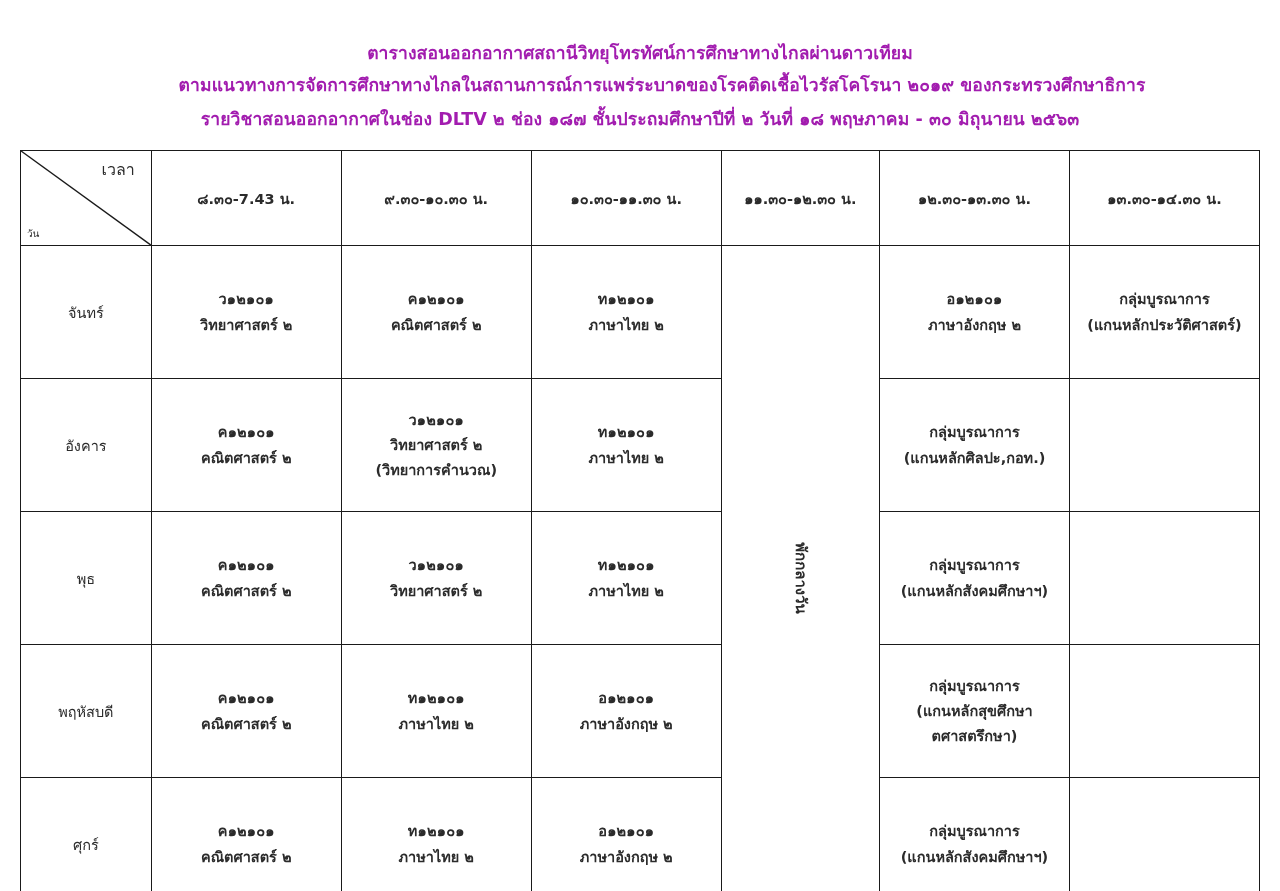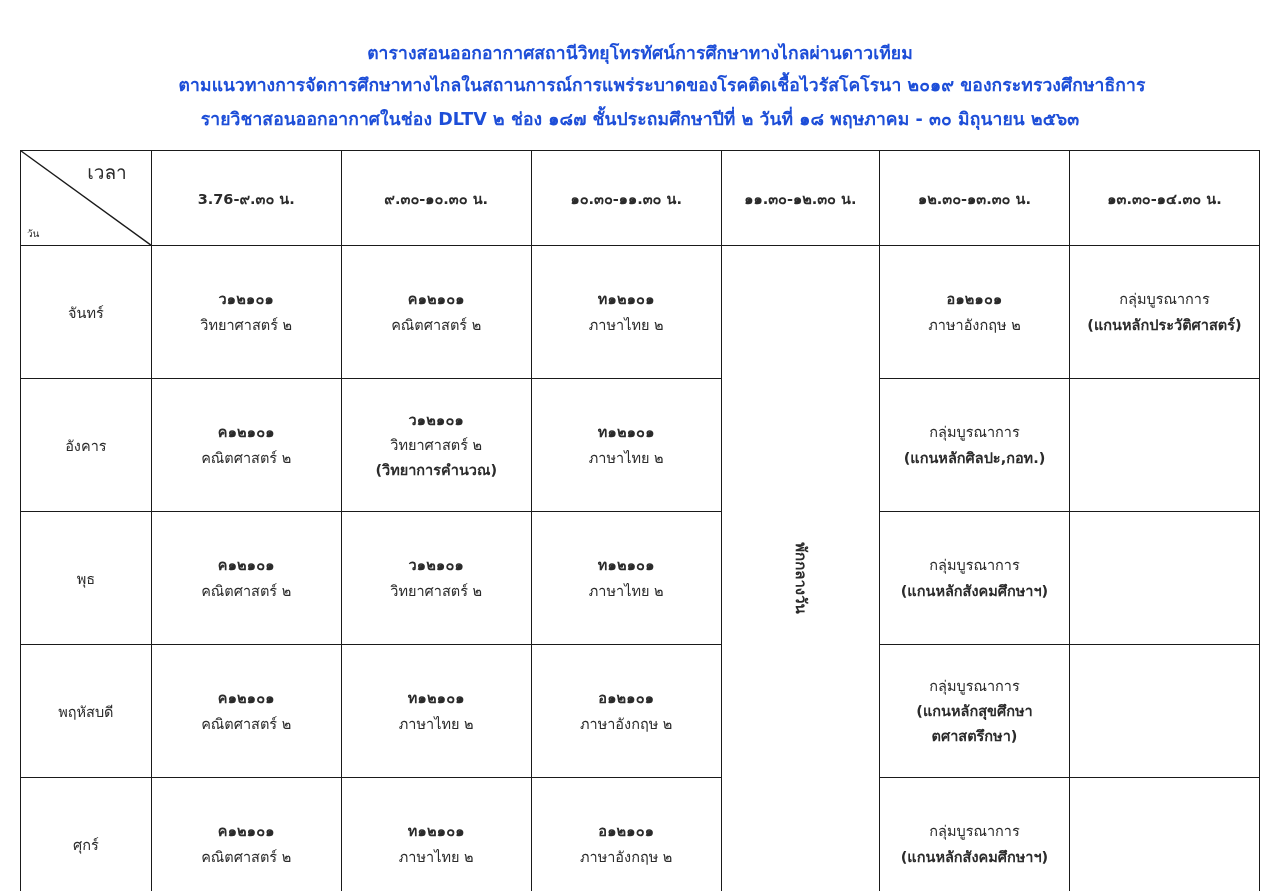--- a/index.html
+++ b/index.html
@@ -15,21 +15,21 @@
     overflow: hidden;
   }
 
   
   .title-block {
     padding-top: 38px;
     text-align: center;
   }
   .title-line {
     font-weight: bold;
-    color: #1d4ed8;
+    color: #a21caf;
     letter-spacing: 0.1px;
   }
   .title-line-1 { font-size: 17.5px; line-height: 30px; }
   .title-line-2 { font-size: 17.5px; line-height: 34px; padding-left: 44px; }
   .title-line-3 { font-size: 17.5px; line-height: 34px; text-align: center; }
 
   
   .table-wrap {
     margin: 14px 0 0 20px;
     width: 1240px;
@@ -67,23 +67,23 @@
   .corner-cell .diag {
     position: absolute;
     inset: 0;
     width: 100%;
     height: 100%;
     display: block;
   }
   .corner-cell .lbl-time {
     position: absolute;
     top: 6px;
-    right: 24px;
+    right: 16px;
     font-weight: normal;
-    font-size: 19px;
+    font-size: 16px;
   }
   .corner-cell .lbl-day {
     position: absolute;
     bottom: 4px;
     left: 6px;
     font-weight: normal;
     font-size: 10px;
   }
 
   
@@ -94,21 +94,21 @@
   }
   .cell-lines {
     display: flex;
     flex-direction: column;
     justify-content: center;
     align-items: center;
     gap: 7px;
     line-height: 1.25;
   }
   .code-line { font-weight: bold; letter-spacing: 0.2px; }
-  .name-line { font-weight: normal; }
+  .name-line { font-weight: bold; }
   .sub-line  { font-weight: bold; }
 
   
   td.lunch-cell {
     padding: 0;
     position: relative;
   }
   .lunch-rot {
     display: inline-block;
     transform: rotate(90deg);
@@ -144,21 +144,21 @@
     <tbody>
 
       <tr class="hdr-row">
         <td class="corner-cell">
           <svg class="diag" viewBox="0 0 128 86" preserveAspectRatio="none">
             <line x1="0" y1="0" x2="128" y2="86" stroke="#1a1a1a" stroke-width="1.4" vector-effect="non-scaling-stroke"></line>
           </svg>
           <span class="lbl-time">เวลา</span>
           <span class="lbl-day">วัน</span>
         </td>
-        <td>3.76-๙.๓๐ น.</td>
+        <td>๘.๓๐-7.43 น.</td>
         <td>๙.๓๐-๑๐.๓๐ น.</td>
         <td>๑๐.๓๐-๑๑.๓๐ น.</td>
         <td>๑๑.๓๐-๑๒.๓๐ น.</td>
         <td>๑๒.๓๐-๑๓.๓๐ น.</td>
         <td>๑๓.๓๐-๑๔.๓๐ น.</td>
       </tr>
 
       <tr class="day-row">
         <td class="day-name">จันทร์</td>
         <td>

